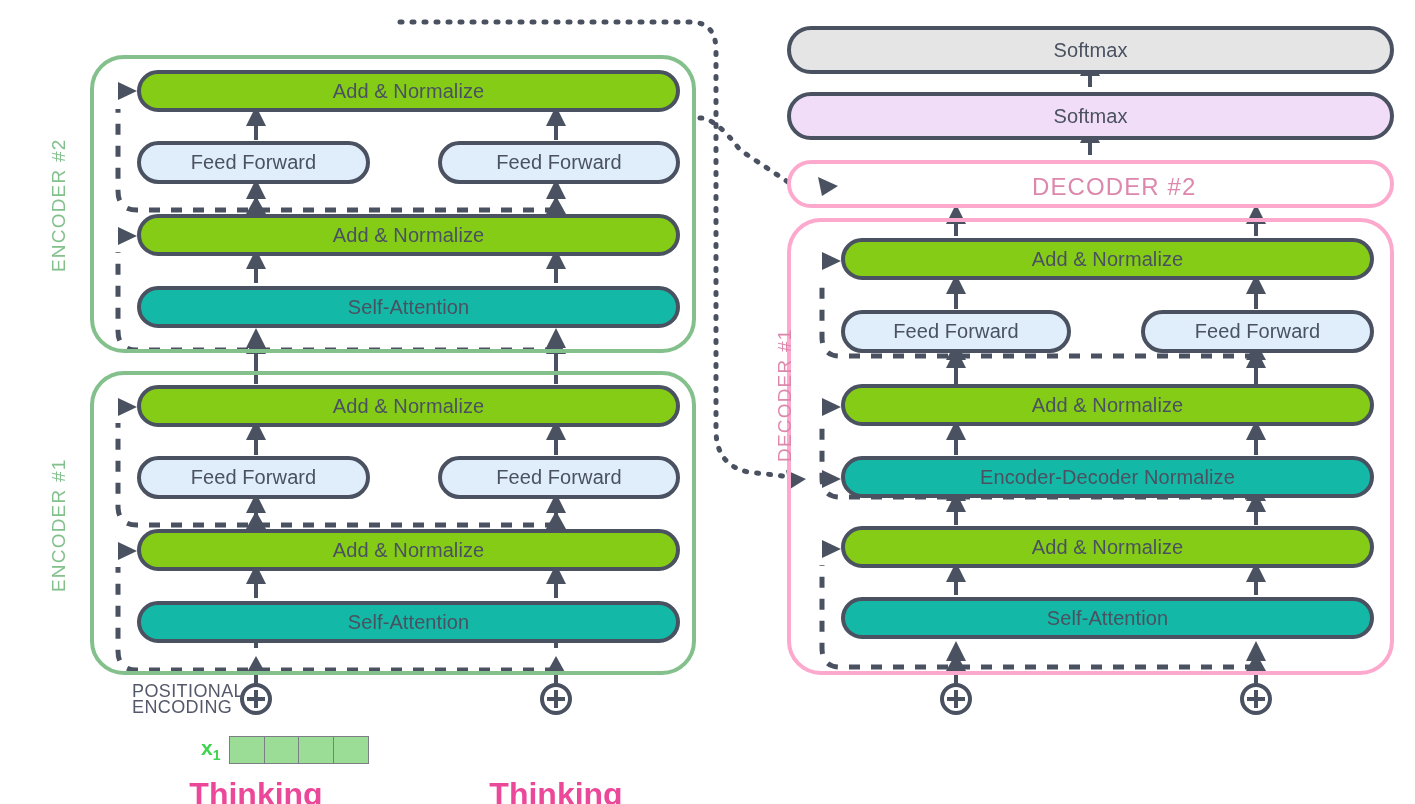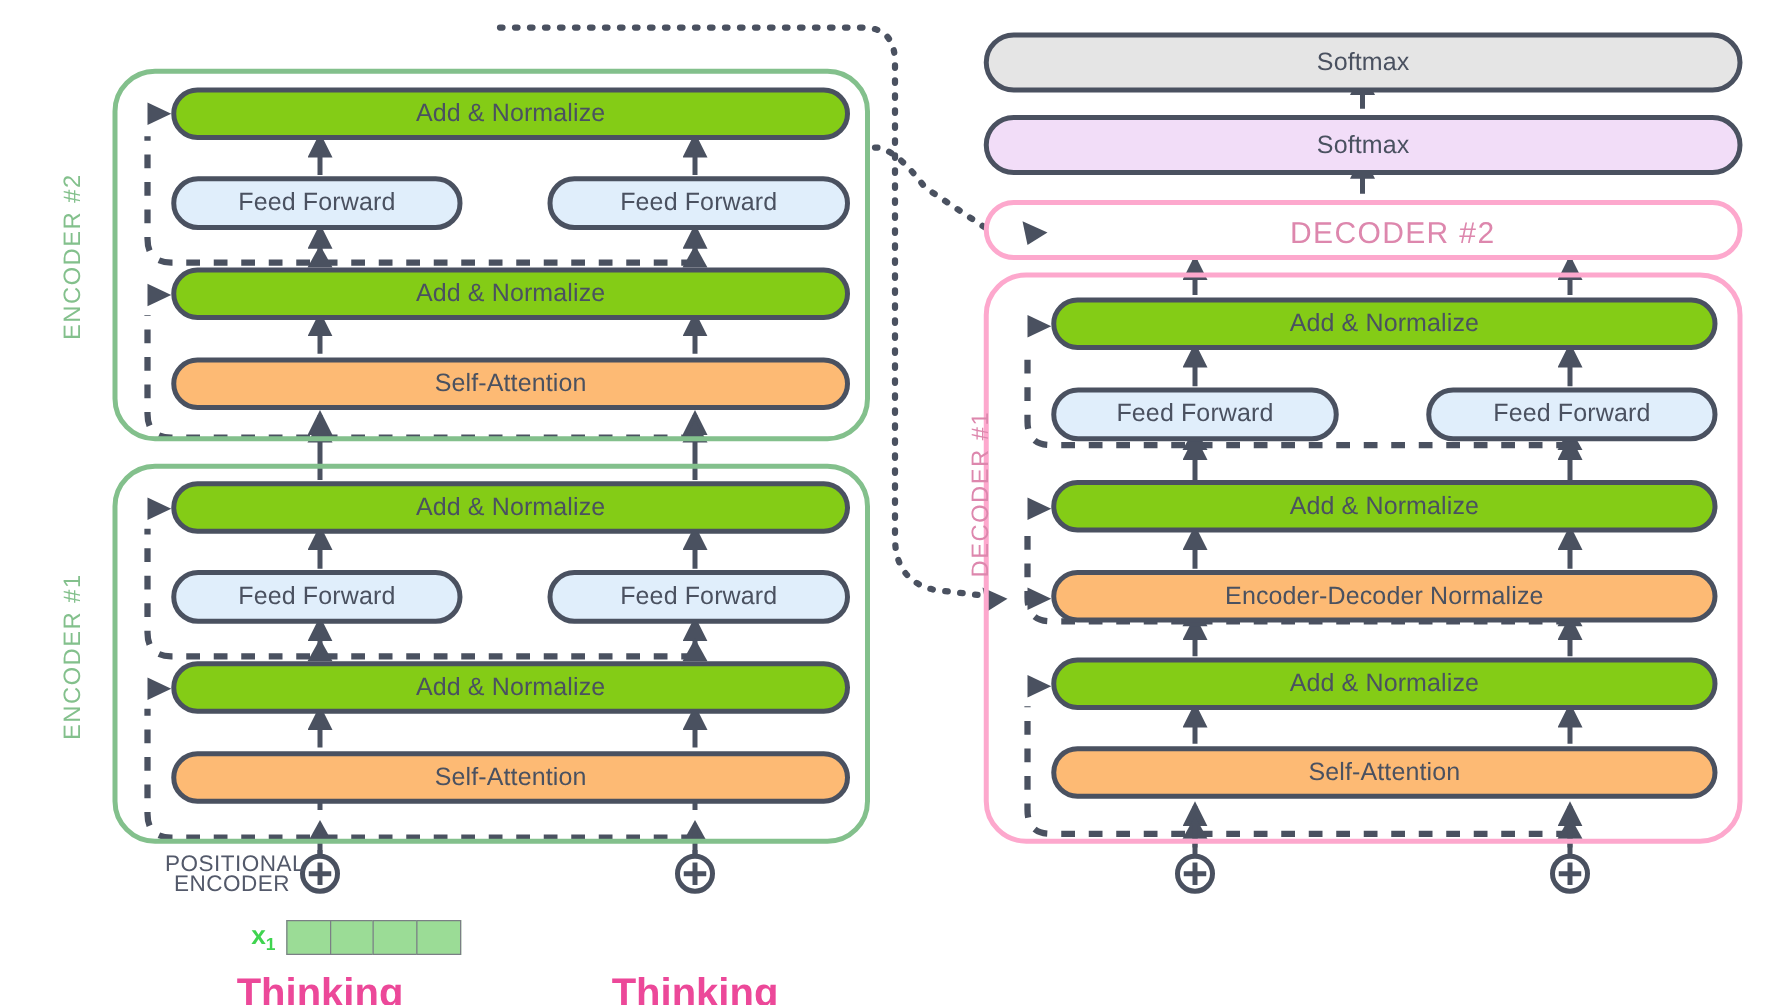--- a/index.html
+++ b/index.html
@@ -34,21 +34,21 @@
     display: flex;
     align-items: center;
     justify-content: center;
     color: #4a5160;
     font-size: 20px;
     letter-spacing: .1px;
     white-space: nowrap;
   }
   .pill.green  { background: #84cc16; }
   .pill.blue   { background: #e0eefb; }
-  .pill.orange { background: #fdba74; }
+  .pill.orange { background: #14b8a6; }
   .pill.pinkfill   { background: #e5e5e5; }
   .pill.purplefill { background: #f2ddf8; }
 
   
   .frame {
     position: absolute;
     box-sizing: border-box;
     border-radius: 34px;
     background: transparent;
   }
@@ -339,21 +339,21 @@
   </div>
   <div class="pill green" style="left:841px; top:526px; width:533px; height:42px;">
     <span>Add &amp; Normalize</span>
   </div>
   <div class="pill orange" style="left:841px; top:597px; width:533px; height:42px;">
     <span>Self-Attention</span>
   </div>
 
   <div class="poslabel" style="left:132px; top:683px; width:100px;">
     <div>POSITIONAL</div>
-    <div>ENCODER</div>
+    <div>ENCODING</div>
   </div>
 
   <div class="embedrow" style="left:155px; top:736px;">
     <div class="embedlabel">
       <span>x</span><sub>1</sub>
     </div>
     <div class="embedcells">
       <div class="cell"></div>
       <div class="cell"></div>
       <div class="cell"></div>

